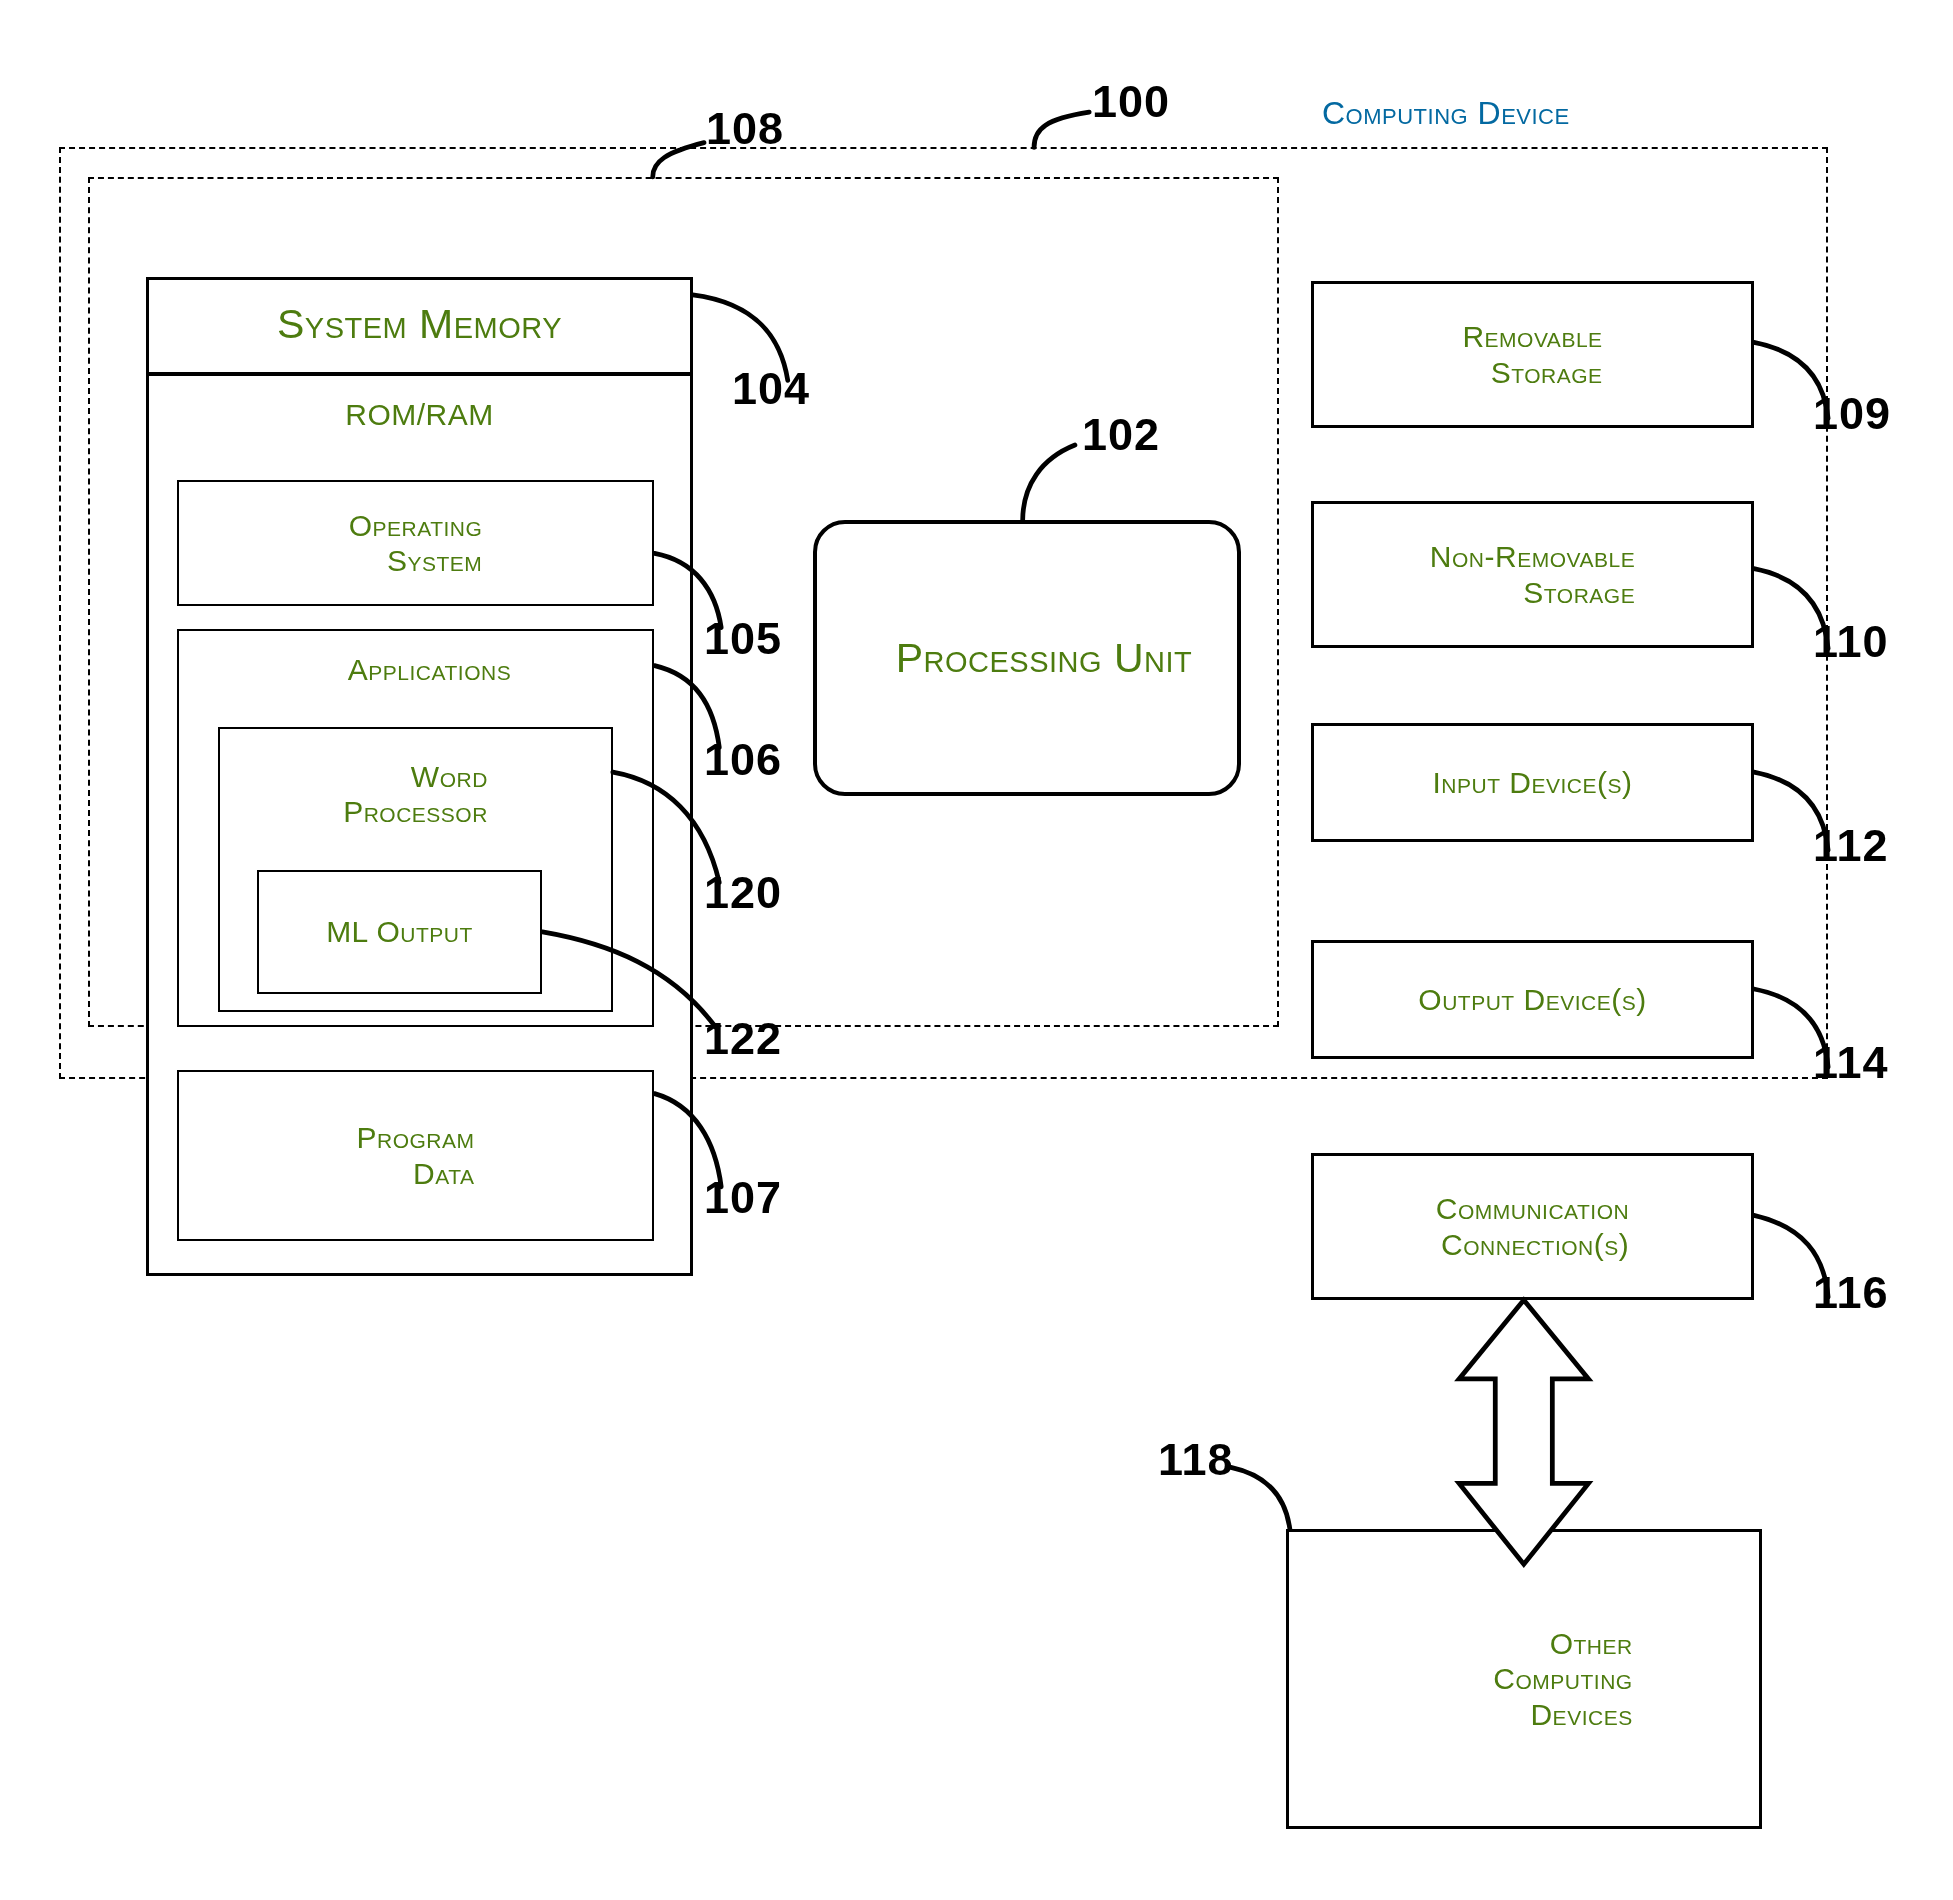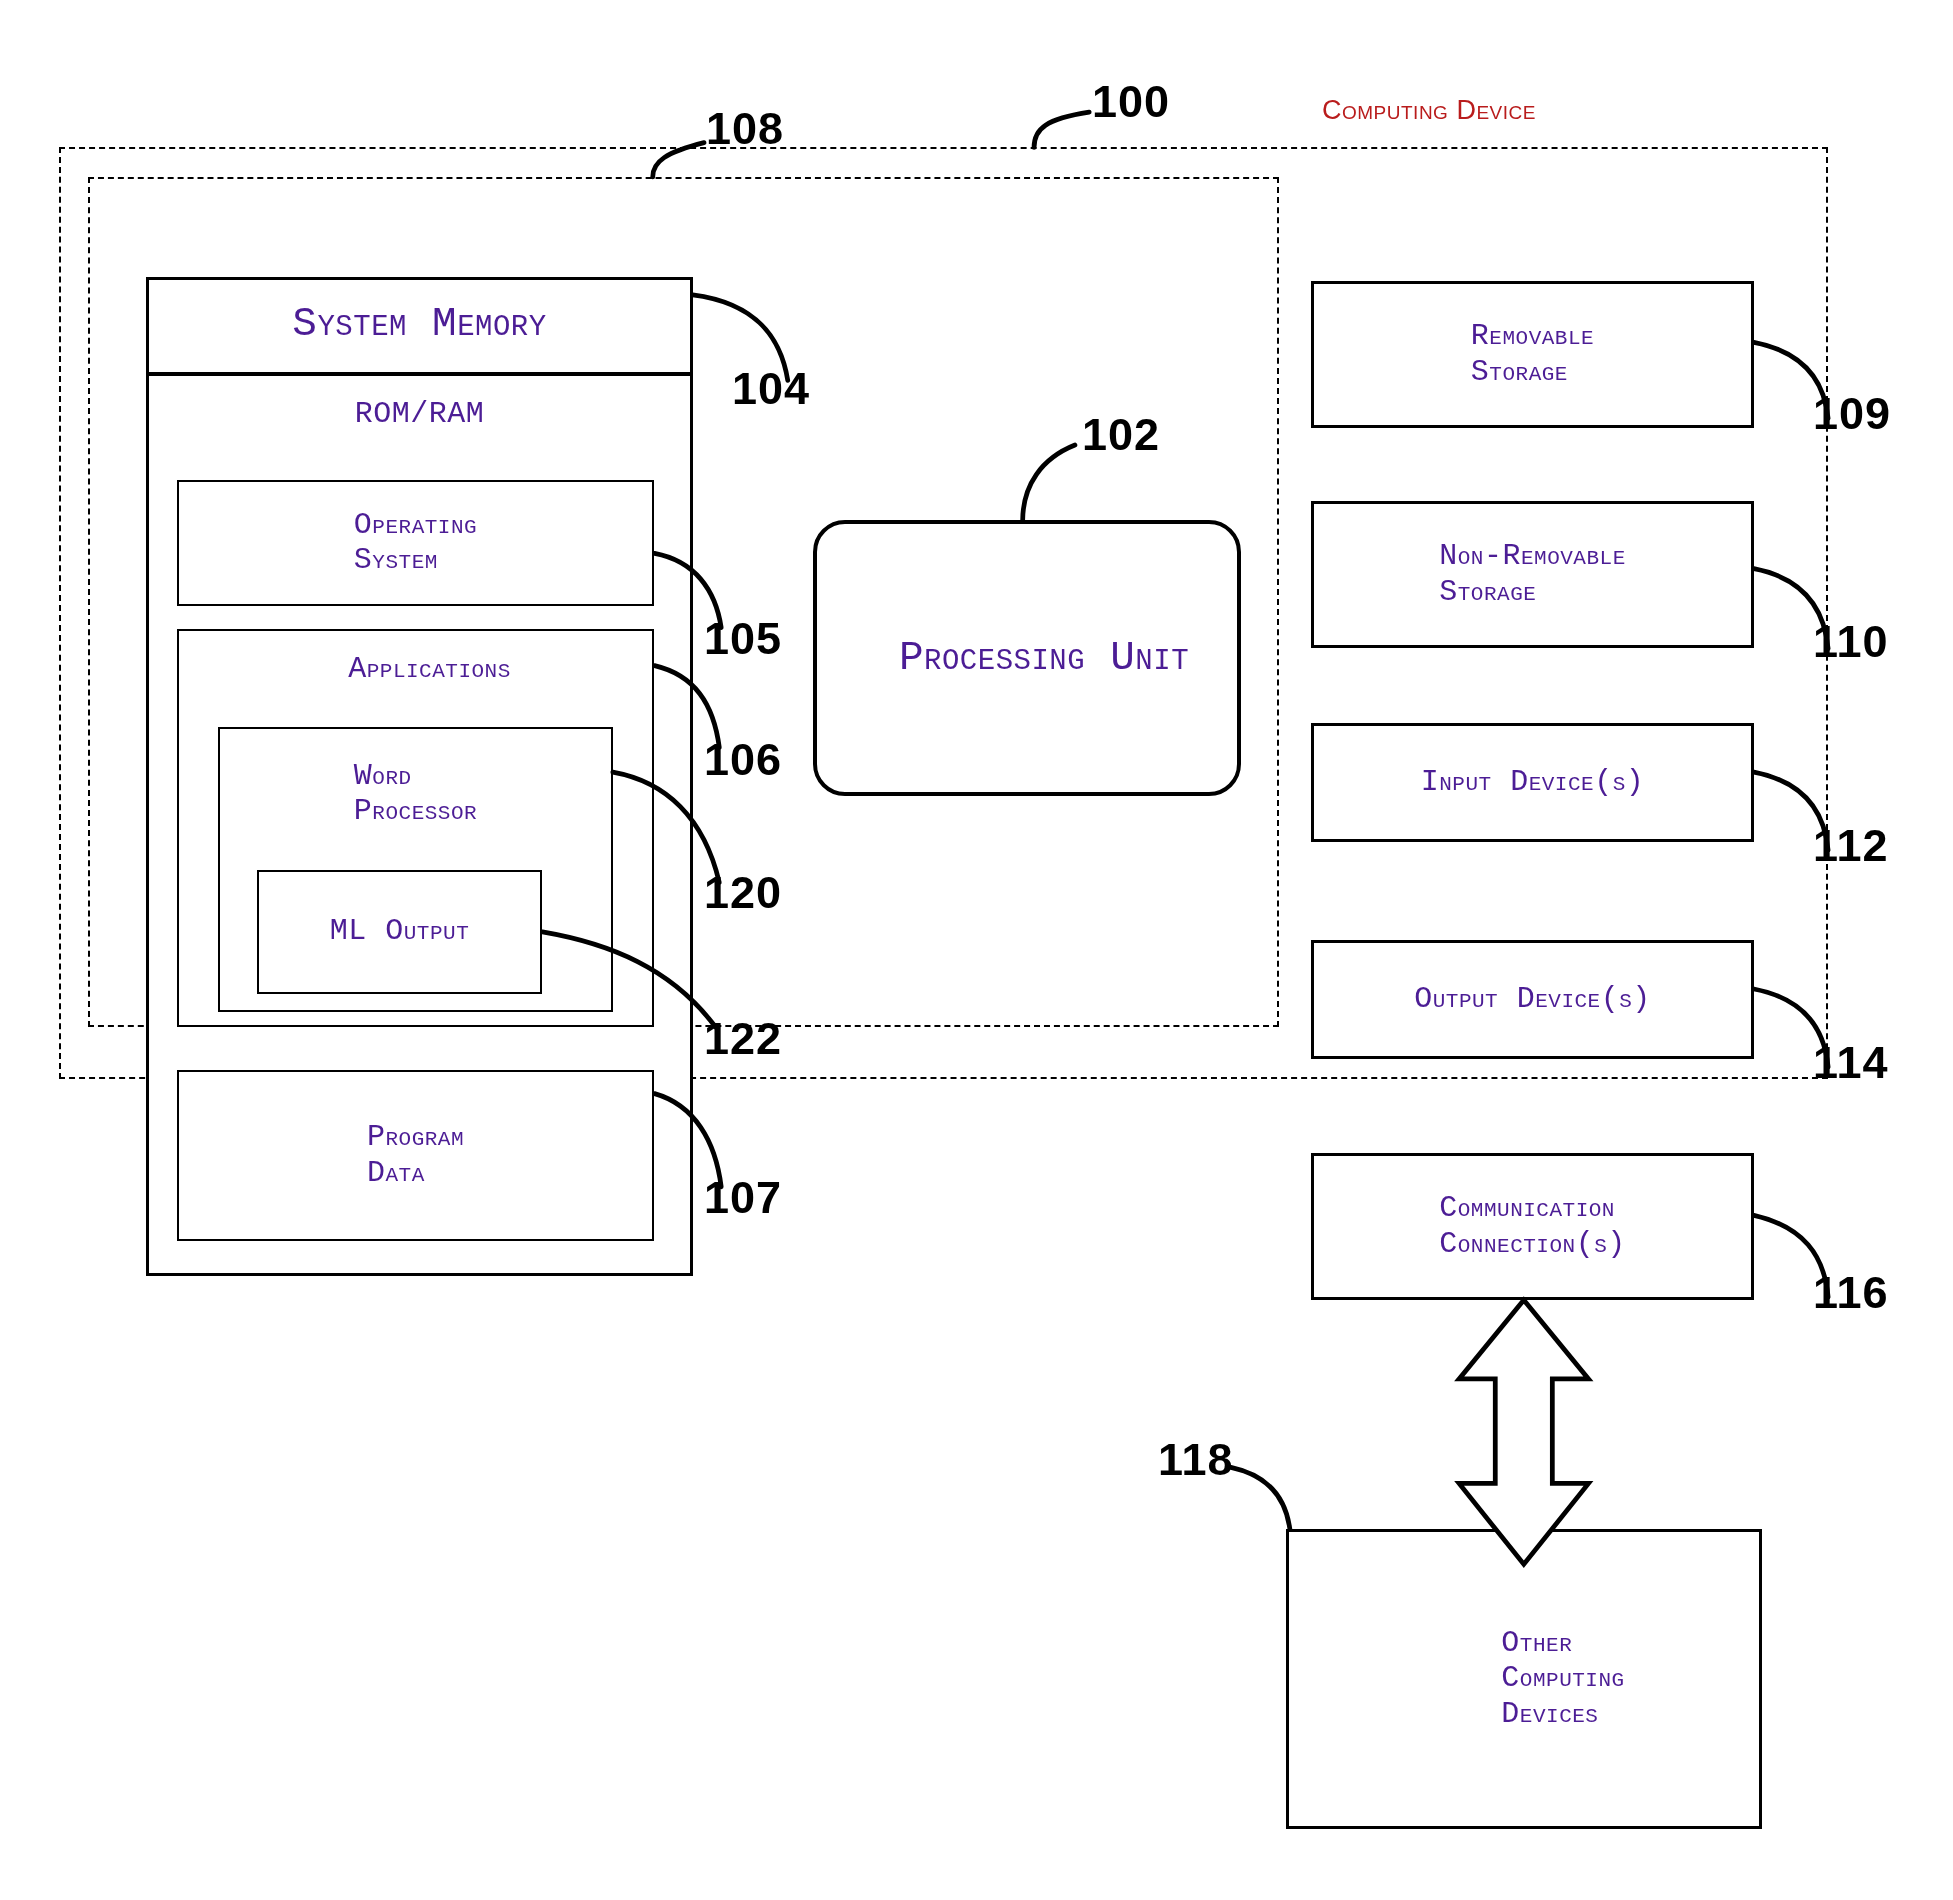--- a/index.html
+++ b/index.html
@@ -40,39 +40,39 @@
     box-sizing: border-box;
     background: #ffffff;
   }
 
   
   .boxlabel {
     position: absolute;
     display: flex;
     align-items: center;
     justify-content: center;
-    text-align: left;
-    font-family: Liberation Mono, monospace;
+    text-align: right;
+    font-family: Liberation Sans, sans-serif;
     font-variant: small-caps;
     font-weight: 400;
     letter-spacing: 0.5px;
     line-height: 1.18;
-    color: #4c1d95;
+    color: #4d7c0f;
     pointer-events: none;
   }
   .boxlabel.sz-lg { font-size: 41px; }
   .boxlabel.sz-md { font-size: 30px; }
 
   .plaintext {
     position: absolute;
     font-family: "Liberation Sans", sans-serif;
     font-variant: small-caps;
-    font-size: 27px;
+    font-size: 32px;
     letter-spacing: 0.5px;
-    color: #b91c1c;
+    color: #0369a1;
     white-space: nowrap;
   }
 
   
   .refnum {
     position: absolute;
     font-family: "Liberation Sans", sans-serif;
     font-weight: 700;
     font-size: 45px;
     letter-spacing: 1px;

